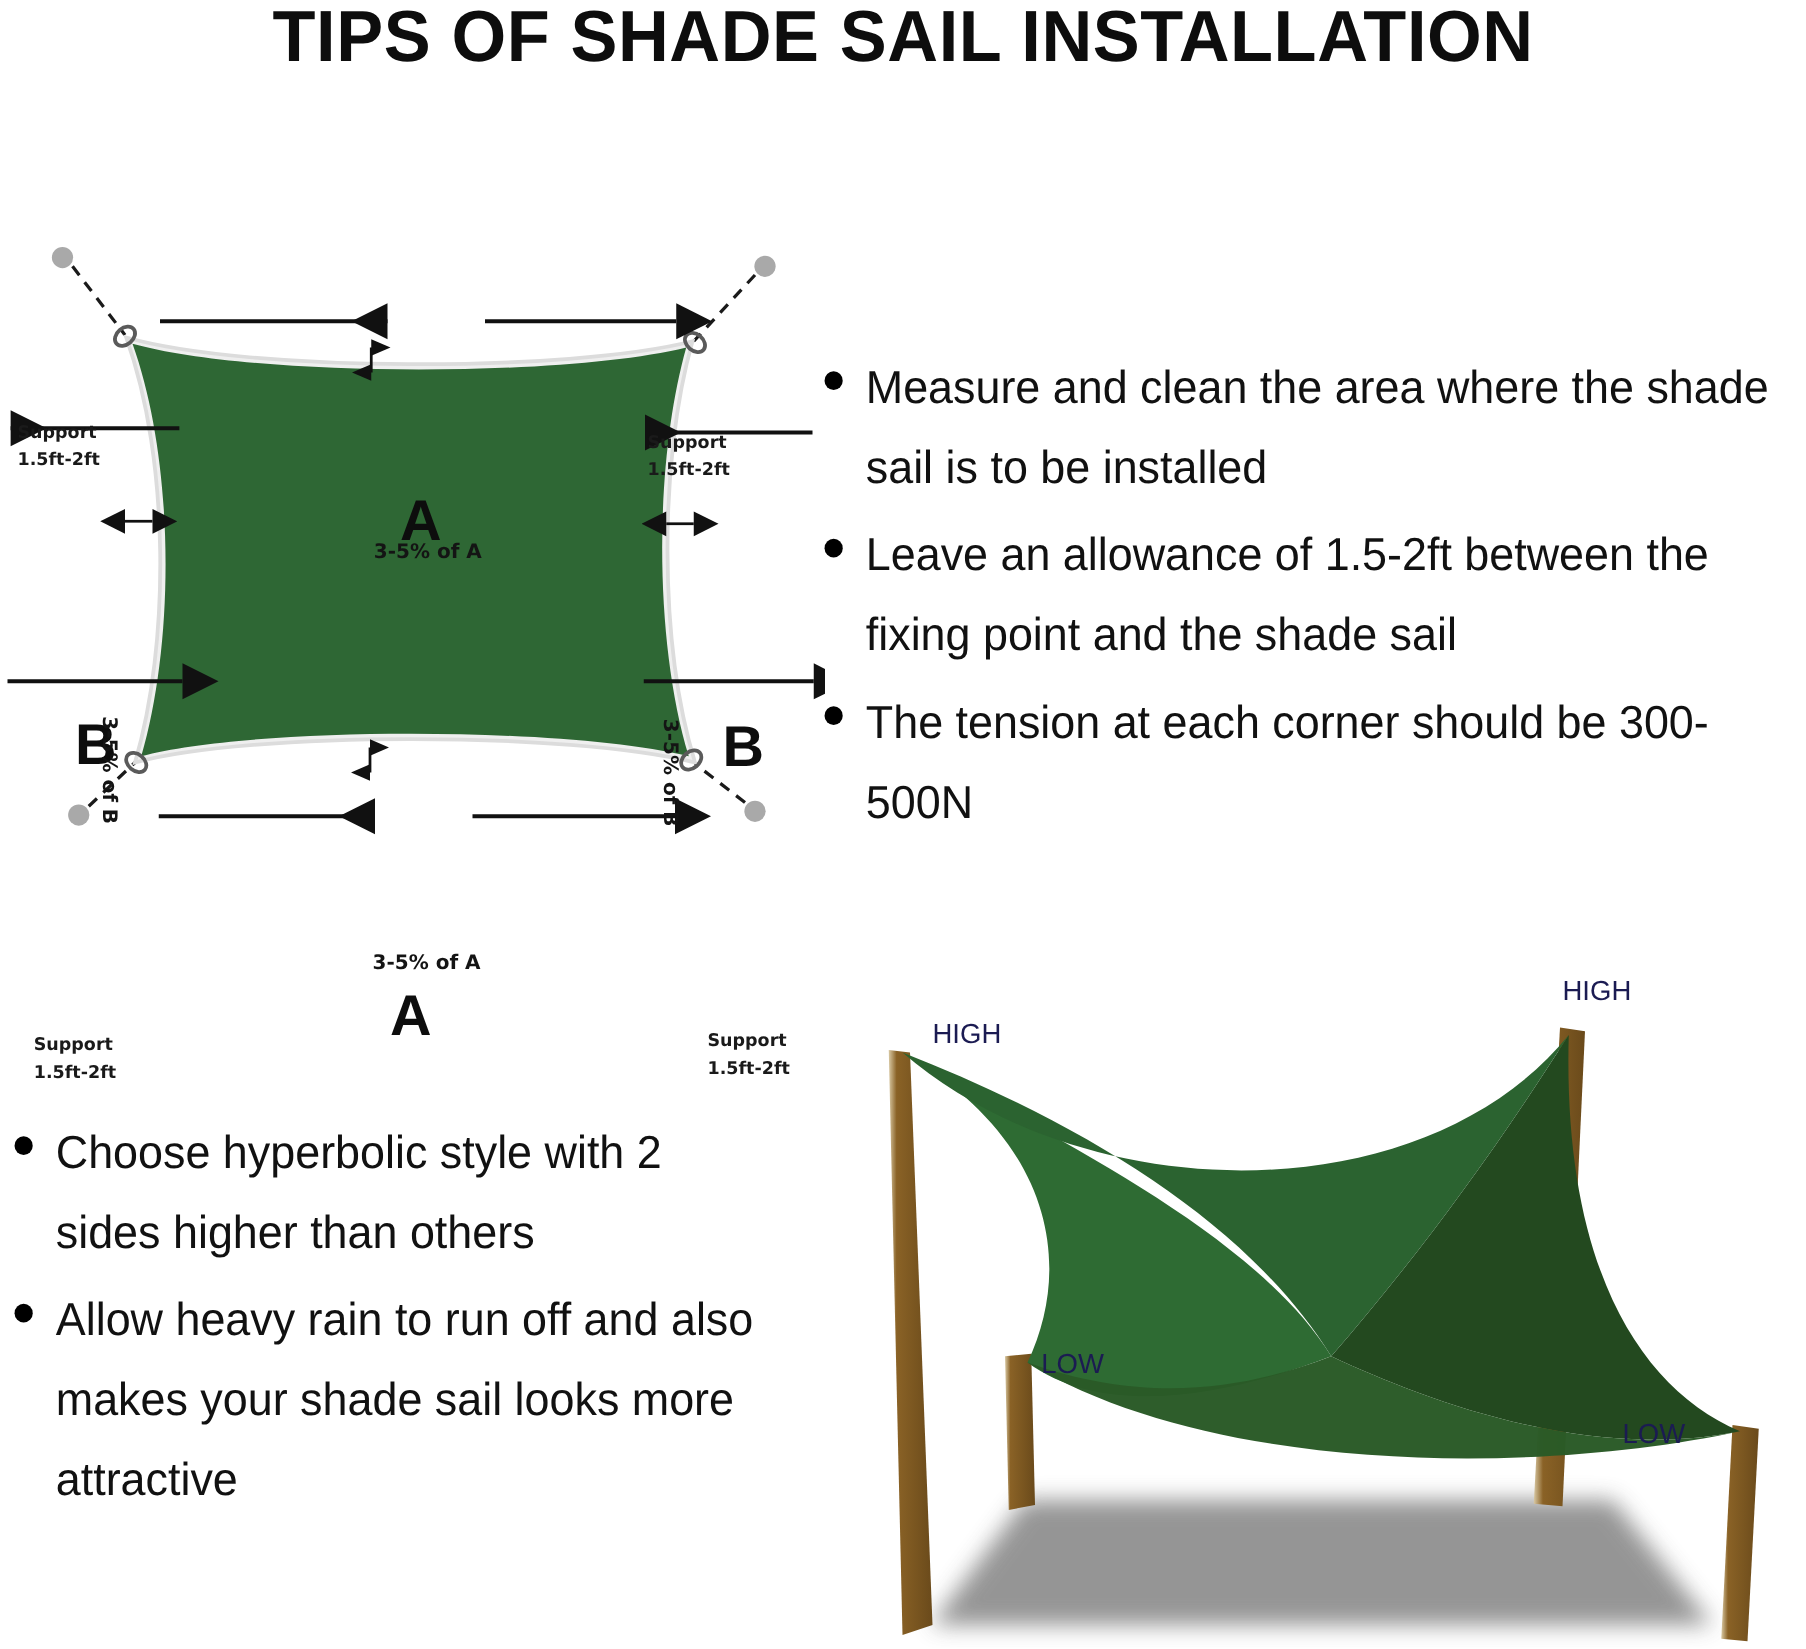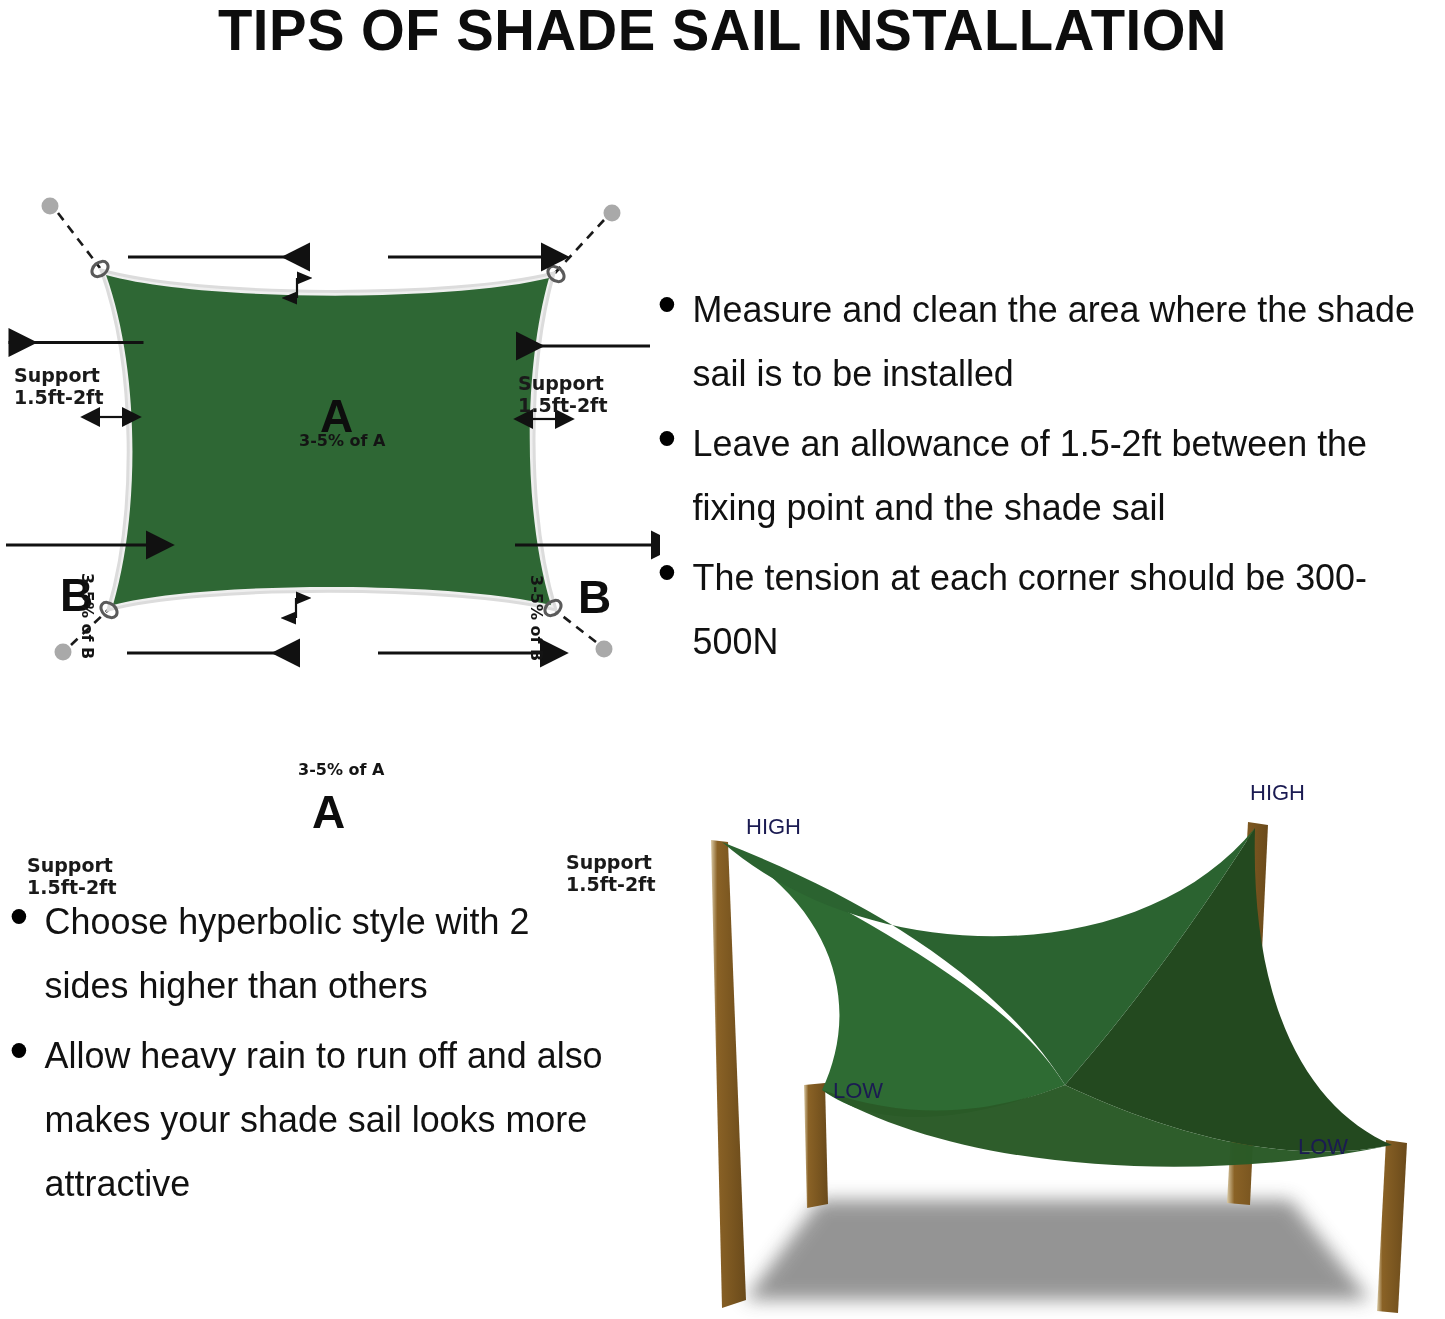--- a/index.html
+++ b/index.html
@@ -24,27 +24,26 @@
     color:#0d0d0d;
     font-family:"Liberation Sans","DejaVu Sans",sans-serif;
   }
 
   
   .diagram-rect{position:absolute;left:0px;top:155px;width:660px;height:570px;}
   .diagram-rect svg{display:block;}
 
   .dlabel{
     position:absolute;
-    font-size:19px;
+    font-size:14px;
     line-height:22px;
     font-weight:bold;
     color:#1a1a1a;
     white-space:nowrap;
     font-family:"DejaVu Sans","Liberation Sans",sans-serif;
-    margin-top:29px;
   }
   .sup-tl{left:14px;top:180px;}
   .sup-tr{left:518px;top:188px;}
   .sup-bl{left:27px;top:670px;}
   .sup-br{left:566px;top:667px;}
 
   .bigAB{
     position:absolute;
     font-size:46px;
     font-weight:bold;

